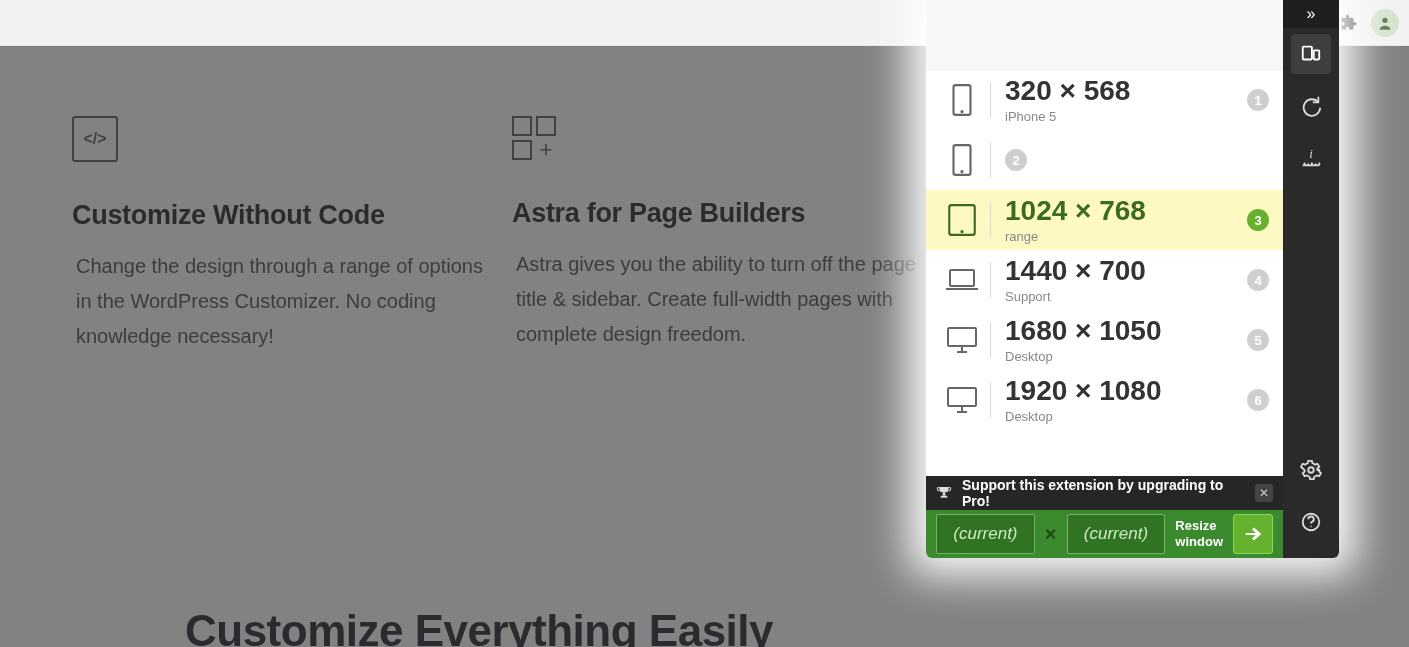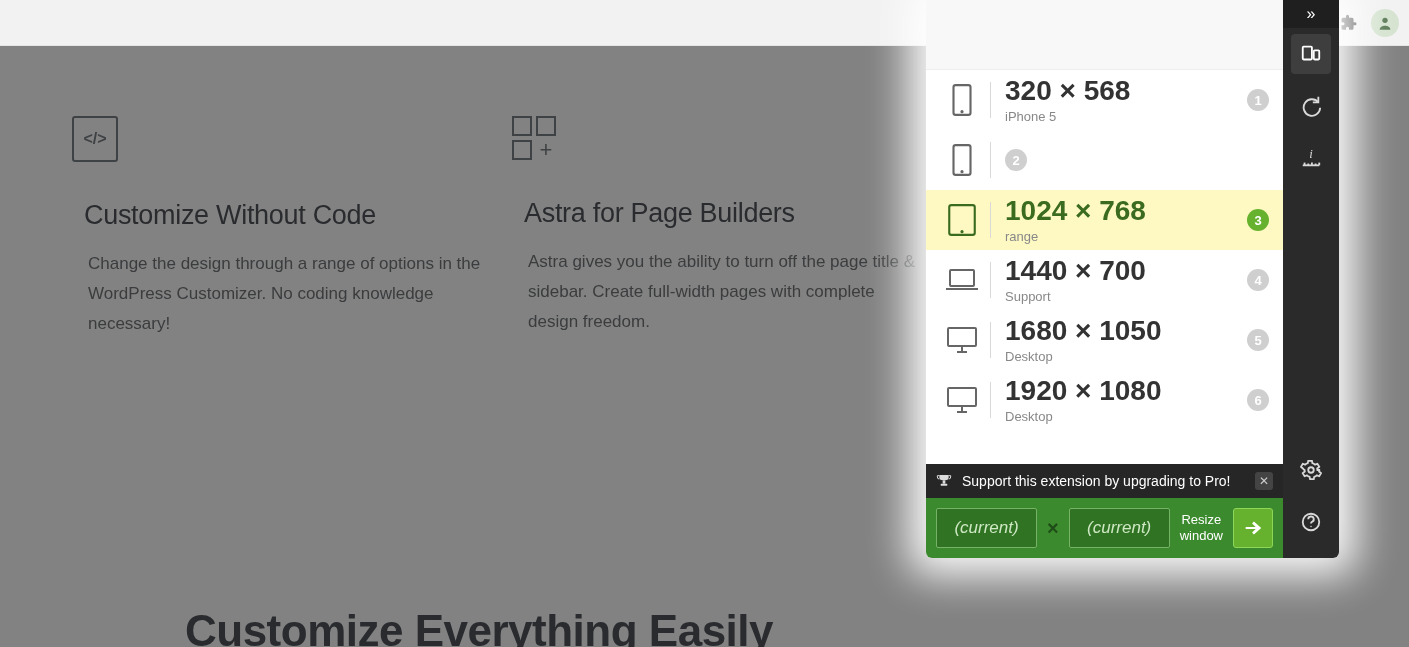--- a/index.html
+++ b/index.html
@@ -13,22 +13,22 @@
 
 .page{position:absolute;top:46px;left:0;right:0;bottom:0;background:#fff}
 .overlay{position:absolute;inset:0;background:rgba(40,40,40,.58);pointer-events:none}
 .col{position:absolute;width:430px}
 .col1{left:72px;top:70px}
 .col2{left:512px;top:70px}
 .icon-box{width:46px;height:46px;border:2px solid #5f666b;border-radius:3px;display:flex;align-items:center;justify-content:center;color:#5f666b;font-size:16px;font-weight:600}
 .grid4{display:grid;grid-template-columns:20px 20px;grid-template-rows:20px 20px;gap:4px}
 .grid4 span{border:2px solid #5f666b;display:block}
 .grid4 .plus{border:none;display:flex;align-items:center;justify-content:center;font-size:22px;font-weight:300;color:#5f666b;line-height:1}
-h3{font-size:27px;font-weight:400;color:#2b3137;margin:38px 12px 18px;letter-spacing:-.3px}
-.col p{font-size:17px;line-height:1.75;color:#55595e;margin:16px}
+h3{font-size:27px;font-weight:700;color:#2b3137;margin:38px 0 18px;letter-spacing:-.3px}
+.col p{font-size:20px;line-height:1.75;color:#55595e;margin:4px}
 .big-h{position:absolute;left:185px;top:560px;font-size:44px;font-weight:700;color:#2b3137;letter-spacing:-.5px}
 .clip-right{position:absolute;right:0;top:250px;width:80px;font-size:19px;color:#55595e}
 
 
 .popup{position:absolute;top:0;right:70px;width:413px;height:558px;background:#fff;border-radius:0 0 6px 6px;box-shadow:0 0 40px 18px rgba(255,255,255,.95);display:flex;overflow:hidden}
 .panel{flex:1;display:flex;flex-direction:column;min-width:0}
 .panel-head{height:70px;background:#f8f8f8;border-bottom:1px solid #eee}
 .list{flex:1;overflow-y:auto;overflow-x:hidden}
 .row{display:flex;align-items:center;height:60px;padding:0 14px 0 8px;cursor:pointer}
 .row.sel{background:#fef9c3}
@@ -41,28 +41,28 @@
 .row .num{width:22px;height:22px;border-radius:11px;background:#cfcfcf;color:#fff;font-size:13px;font-weight:700;display:flex;align-items:center;justify-content:center}
 .row.sel .num{background:#66b22e}
 
 
 .list::-webkit-scrollbar{width:14px}
 .list::-webkit-scrollbar-track{background:#f4f4f4}
 .list::-webkit-scrollbar-thumb{background:#c7c7c7;border-radius:2px}
 
 
 .promo{height:34px;background:#262626;color:#fff;display:flex;align-items:center;padding:0 10px;font-size:14px;gap:10px}
-.promo .msg{flex:1;font-weight:400}
+.promo .msg{flex:1;font-weight:700}
 .promo .close{width:18px;height:18px;border-radius:3px;background:#444;color:#ccc;display:flex;align-items:center;justify-content:center;font-size:12px;cursor:pointer}
 
 
-.resize{height:60px;background:#3c8a2e;display:flex;align-items:center;gap:10px;padding:0 10px}
+.resize{height:48px;background:#3c8a2e;display:flex;align-items:center;gap:10px;padding:0 10px}
 .resize .fld{flex:1;height:40px;background:#2f7323;border:1px solid #76b367;color:#cfe8c4;font-style:italic;display:flex;align-items:center;justify-content:center;font-size:17px;border-radius:2px}
 .resize .x{color:#1f4d17;font-size:20px;font-weight:700}
-.resize .rw{color:#fff;font-size:13px;line-height:1.25;text-align:center;font-weight:400}
+.resize .rw{color:#fff;font-size:13px;line-height:1.25;font-weight:700}
 .resize .go{width:40px;height:40px;background:#66b22e;border:1px solid #8cd65a;border-radius:3px;display:flex;align-items:center;justify-content:center;cursor:pointer}
 
 
 .side{width:56px;background:#2a2a2a;display:flex;flex-direction:column;align-items:center}
 .side .chev{height:28px;width:100%;background:#1f1f1f;display:flex;align-items:center;justify-content:center;color:#fff;font-size:16px}
 .side .tbtn{width:40px;height:40px;margin:6px 0;display:flex;align-items:center;justify-content:center;color:#d9d9d9;border-radius:4px;cursor:pointer}
 .side .tbtn.active{background:#3e3e3e}
 .side .spacer{flex:1}
 
 

